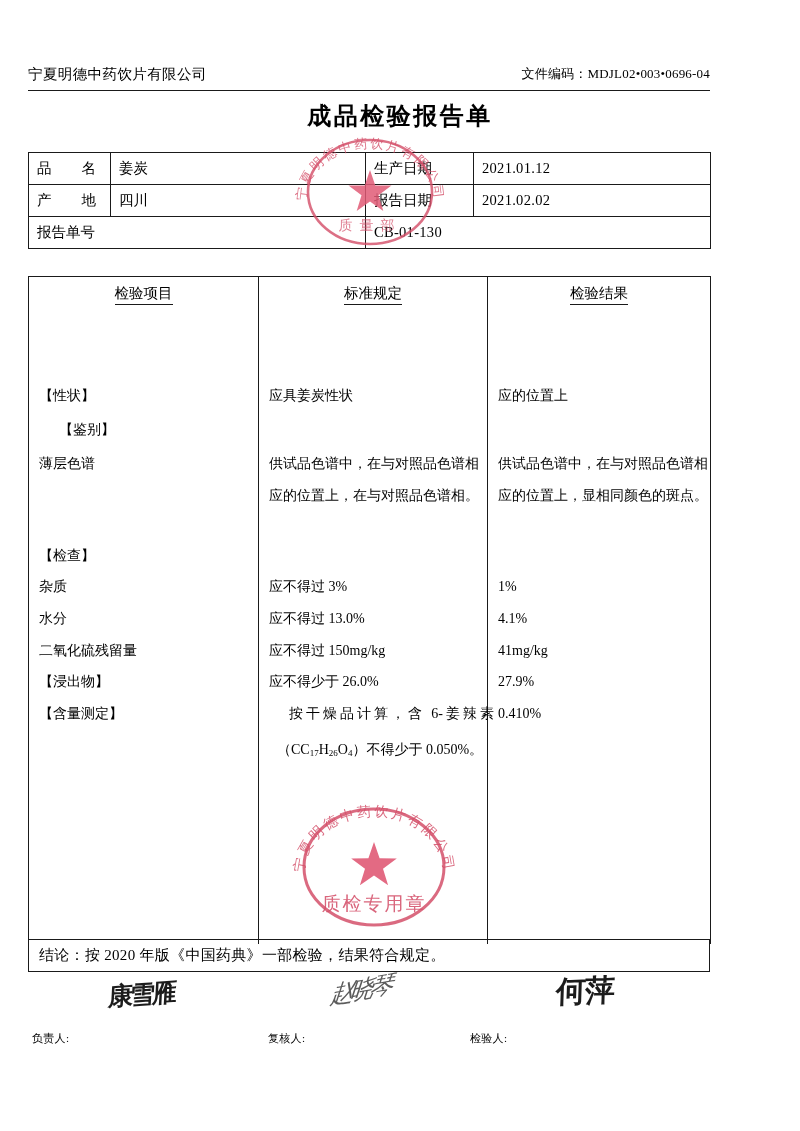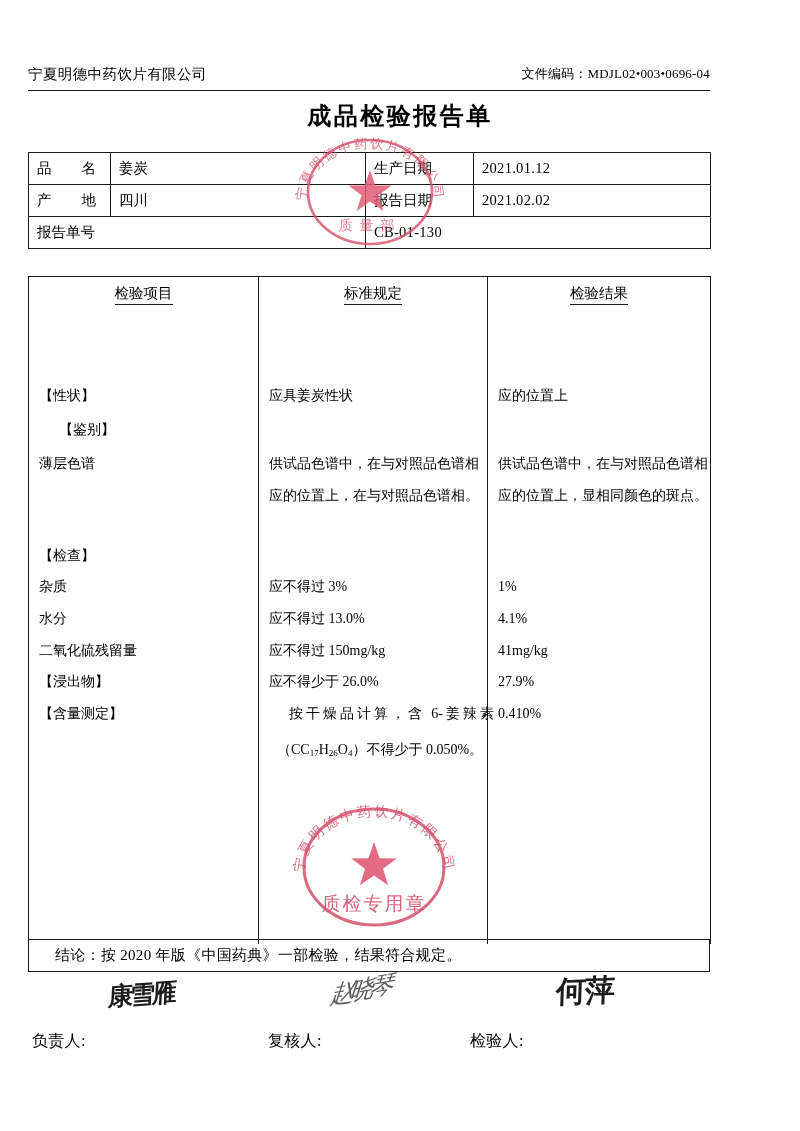--- a/index.html
+++ b/index.html
@@ -133,28 +133,28 @@
   .concl {
     position: absolute;
     left: 28px; top: 923px;
     width: 682px;
     height: 33px;
     border: 1.1px solid #1a1a1a;
     box-sizing: border-box;
     font-size: 15px;
     display: flex;
     align-items: center;
-    padding-left: 26px;
+    padding-left: 10px;
     letter-spacing: .3px;
   }
 
   
   .sig-label {
     position: absolute;
-    font-size: 16px;
+    font-size: 11px;
     letter-spacing: .3px;
   }
   .sig-img {
     position: absolute;
     font-family: "DejaVu Serif", serif;
     color: #1c1c1c;
   }
   .sig1 {
     left: 108px; top: 962px;
     font-size: 25px;

